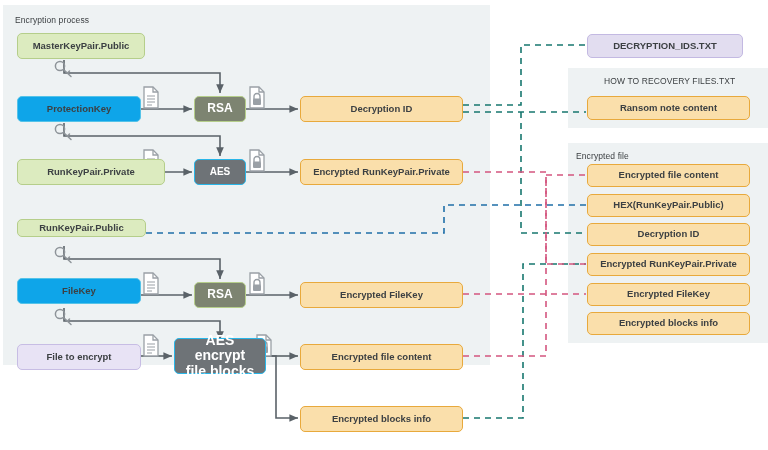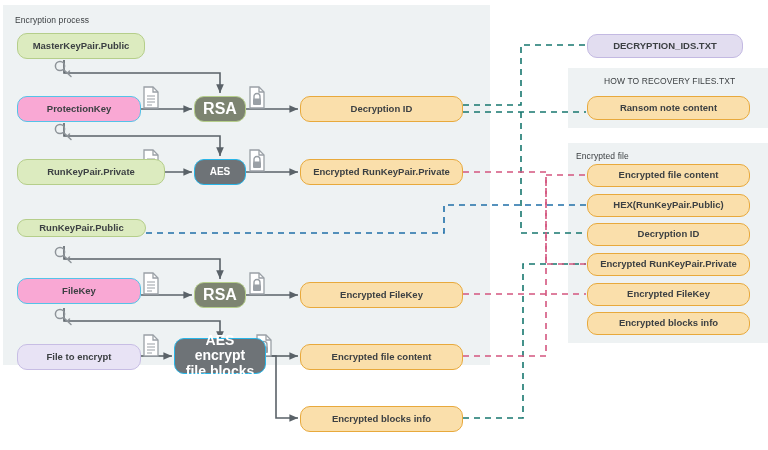--- a/index.html
+++ b/index.html
@@ -25,35 +25,35 @@
     white-space: nowrap;
   }
   #title-encryption { left: 12px; top: 10px; }
   #title-recovery   { left: 8px;  top: 8px; padding-left: 28px; }
   #title-encfile    { left: 8px;  top: 8px; }
 
   
   .node {
     position: absolute;
     display: flex; align-items: center; justify-content: center;
-    border-radius: 10px;
+    border-radius: 5px;
     font-size: 9.5px;
     font-weight: bold;
     color: #3c4043;
     text-align: center;
     line-height: 1.12;
     padding: 0 4px;
     white-space: nowrap;
   }
   .n-green  { background: #dcebbf; border: 1.2px solid #b5ce8a; }
-  .n-blue   { background: #f9a8d4; border: 1.2px solid #54c3e8; }
+  .n-blue   { background: #0ea5e9; border: 1.2px solid #54c3e8; }
   .n-purple { background: #e2ddf0; border: 1.2px solid #c3b9e2; }
   .n-orange { background: #fadfab; border: 1.2px solid #e8a93c; }
   .n-lilac  { background: #e8e3f5; border: 1.2px solid #c7bde4; }
-  .n-rsa    { background: #7d8471; border: 1.5px solid #b5ce8a; color: #ffffff; font-size: 16px; }
+  .n-rsa    { background: #7d8471; border: 1.5px solid #b5ce8a; color: #ffffff; font-size: 12px; }
   .n-aes    { background: #6e7377; border: 1.8px solid #29b6e8; color: #ffffff; font-size: 10px; }
   .n-aesblk { background: #6e7377; border: 1.8px solid #29b6e8; color: #ffffff; font-size: 14px;
               line-height: 1.12; white-space: normal; }
 
   
   svg.layer { position: absolute; left: 0; top: 0; width: 768px; height: 450px; overflow: visible; }
   svg.layer * { vector-effect: none; }
 </style>
 </head>
 <body>

